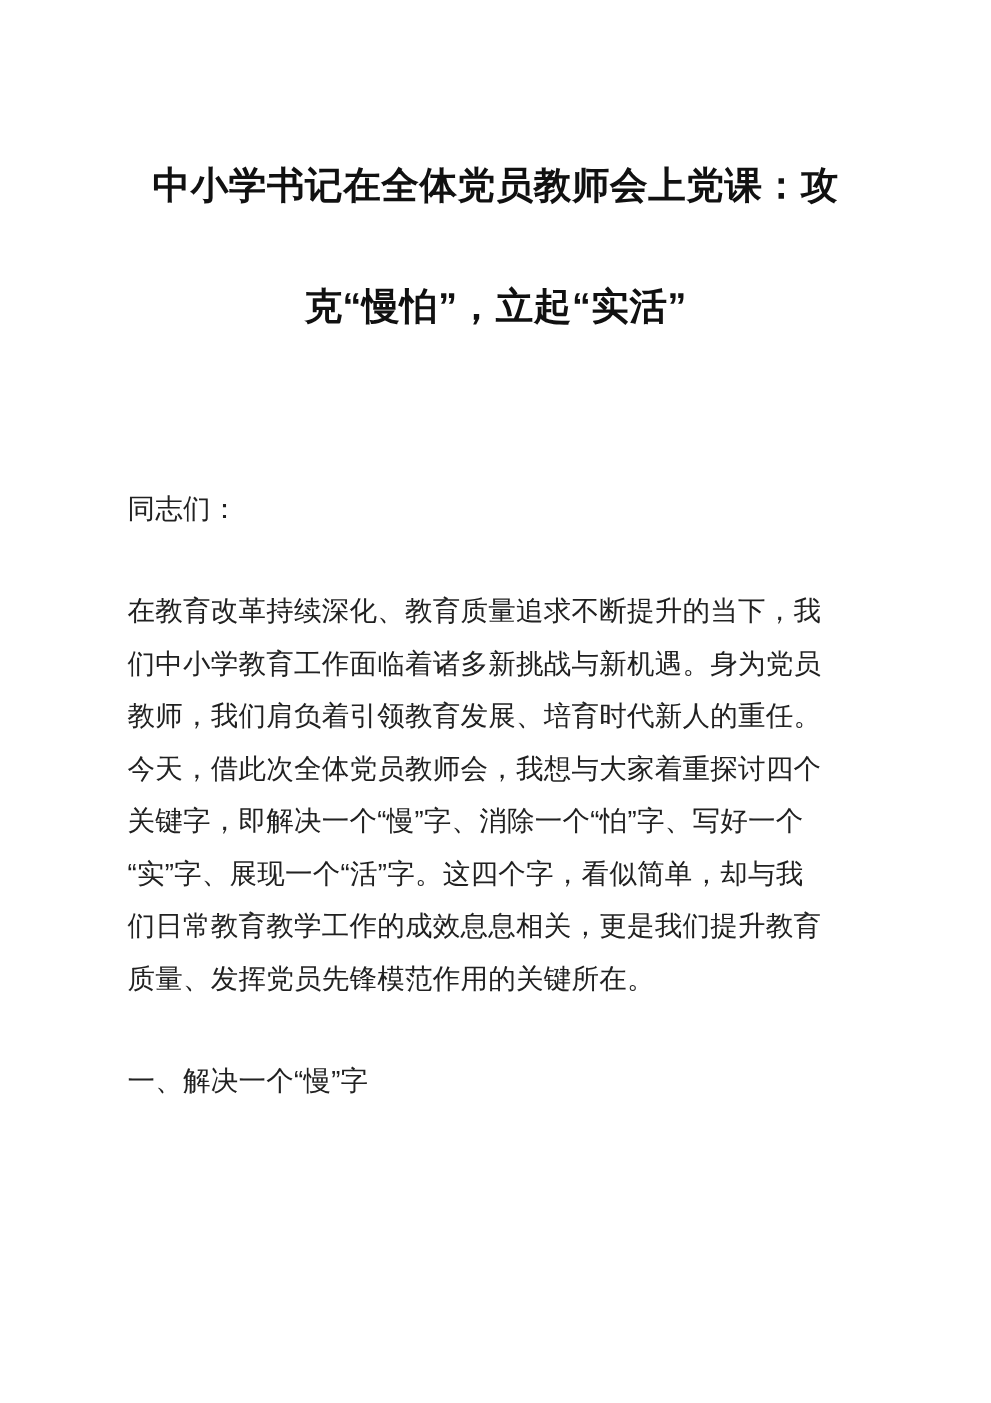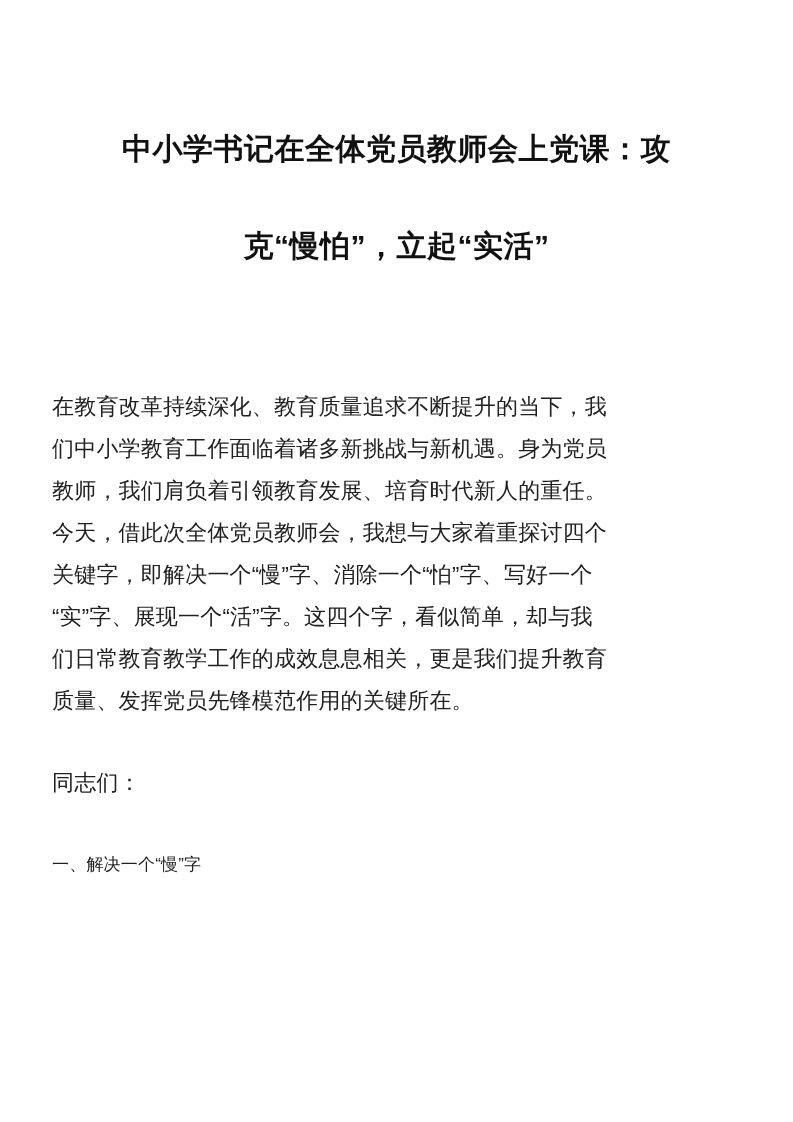--- a/index.html
+++ b/index.html
@@ -9,21 +9,21 @@
   }
   .page {
     position: relative;
     width: 793px;
     height: 1122px;
     background: #ffffff;
     overflow: hidden;
     font-family: "Liberation Sans", sans-serif;
     color: #212121;
     box-sizing: border-box;
-    padding: 0 52px;
+    padding: 0 102px;
   }
   .doc-title {
     margin: 100px 0 92px 0;
     font-size: 30px;
     font-weight: bold;
     line-height: 97px;
     text-align: center;
     white-space: pre-line;
     color: #111111;
     letter-spacing: 0.5px;
@@ -31,40 +31,40 @@
   .doc-para {
     margin: 0 0 40px 0;
     font-size: 22px;
     line-height: 42px;
     text-align: justify;
     white-space: pre-line;
     letter-spacing: 0.2px;
   }
   .doc-heading {
     margin: 0 0 40px 0;
-    font-size: 17px;
+    font-size: 22px;
     font-weight: normal;
     line-height: 42px;
     white-space: pre-line;
     letter-spacing: 0.2px;
   }
 </style>
 </head>
 <body>
 
 <div class="page">
   <div class="doc-title">中小学书记在全体党员教师会上党课：攻
 克“慢怕”，立起“实活”</div>
 
+  <div class="doc-para">同志们：</div>
+
   <div class="doc-para">在教育改革持续深化、教育质量追求不断提升的当下，我
 们中小学教育工作面临着诸多新挑战与新机遇。身为党员
 教师，我们肩负着引领教育发展、培育时代新人的重任。
 今天，借此次全体党员教师会，我想与大家着重探讨四个
 关键字，即解决一个“慢”字、消除一个“怕”字、写好一个
 “实”字、展现一个“活”字。这四个字，看似简单，却与我
 们日常教育教学工作的成效息息相关，更是我们提升教育
 质量、发挥党员先锋模范作用的关键所在。</div>
 
-  <div class="doc-para">同志们：</div>
-
   <div class="doc-heading">一、解决一个“慢”字</div>
 
 </div>
 
 </body></html>

